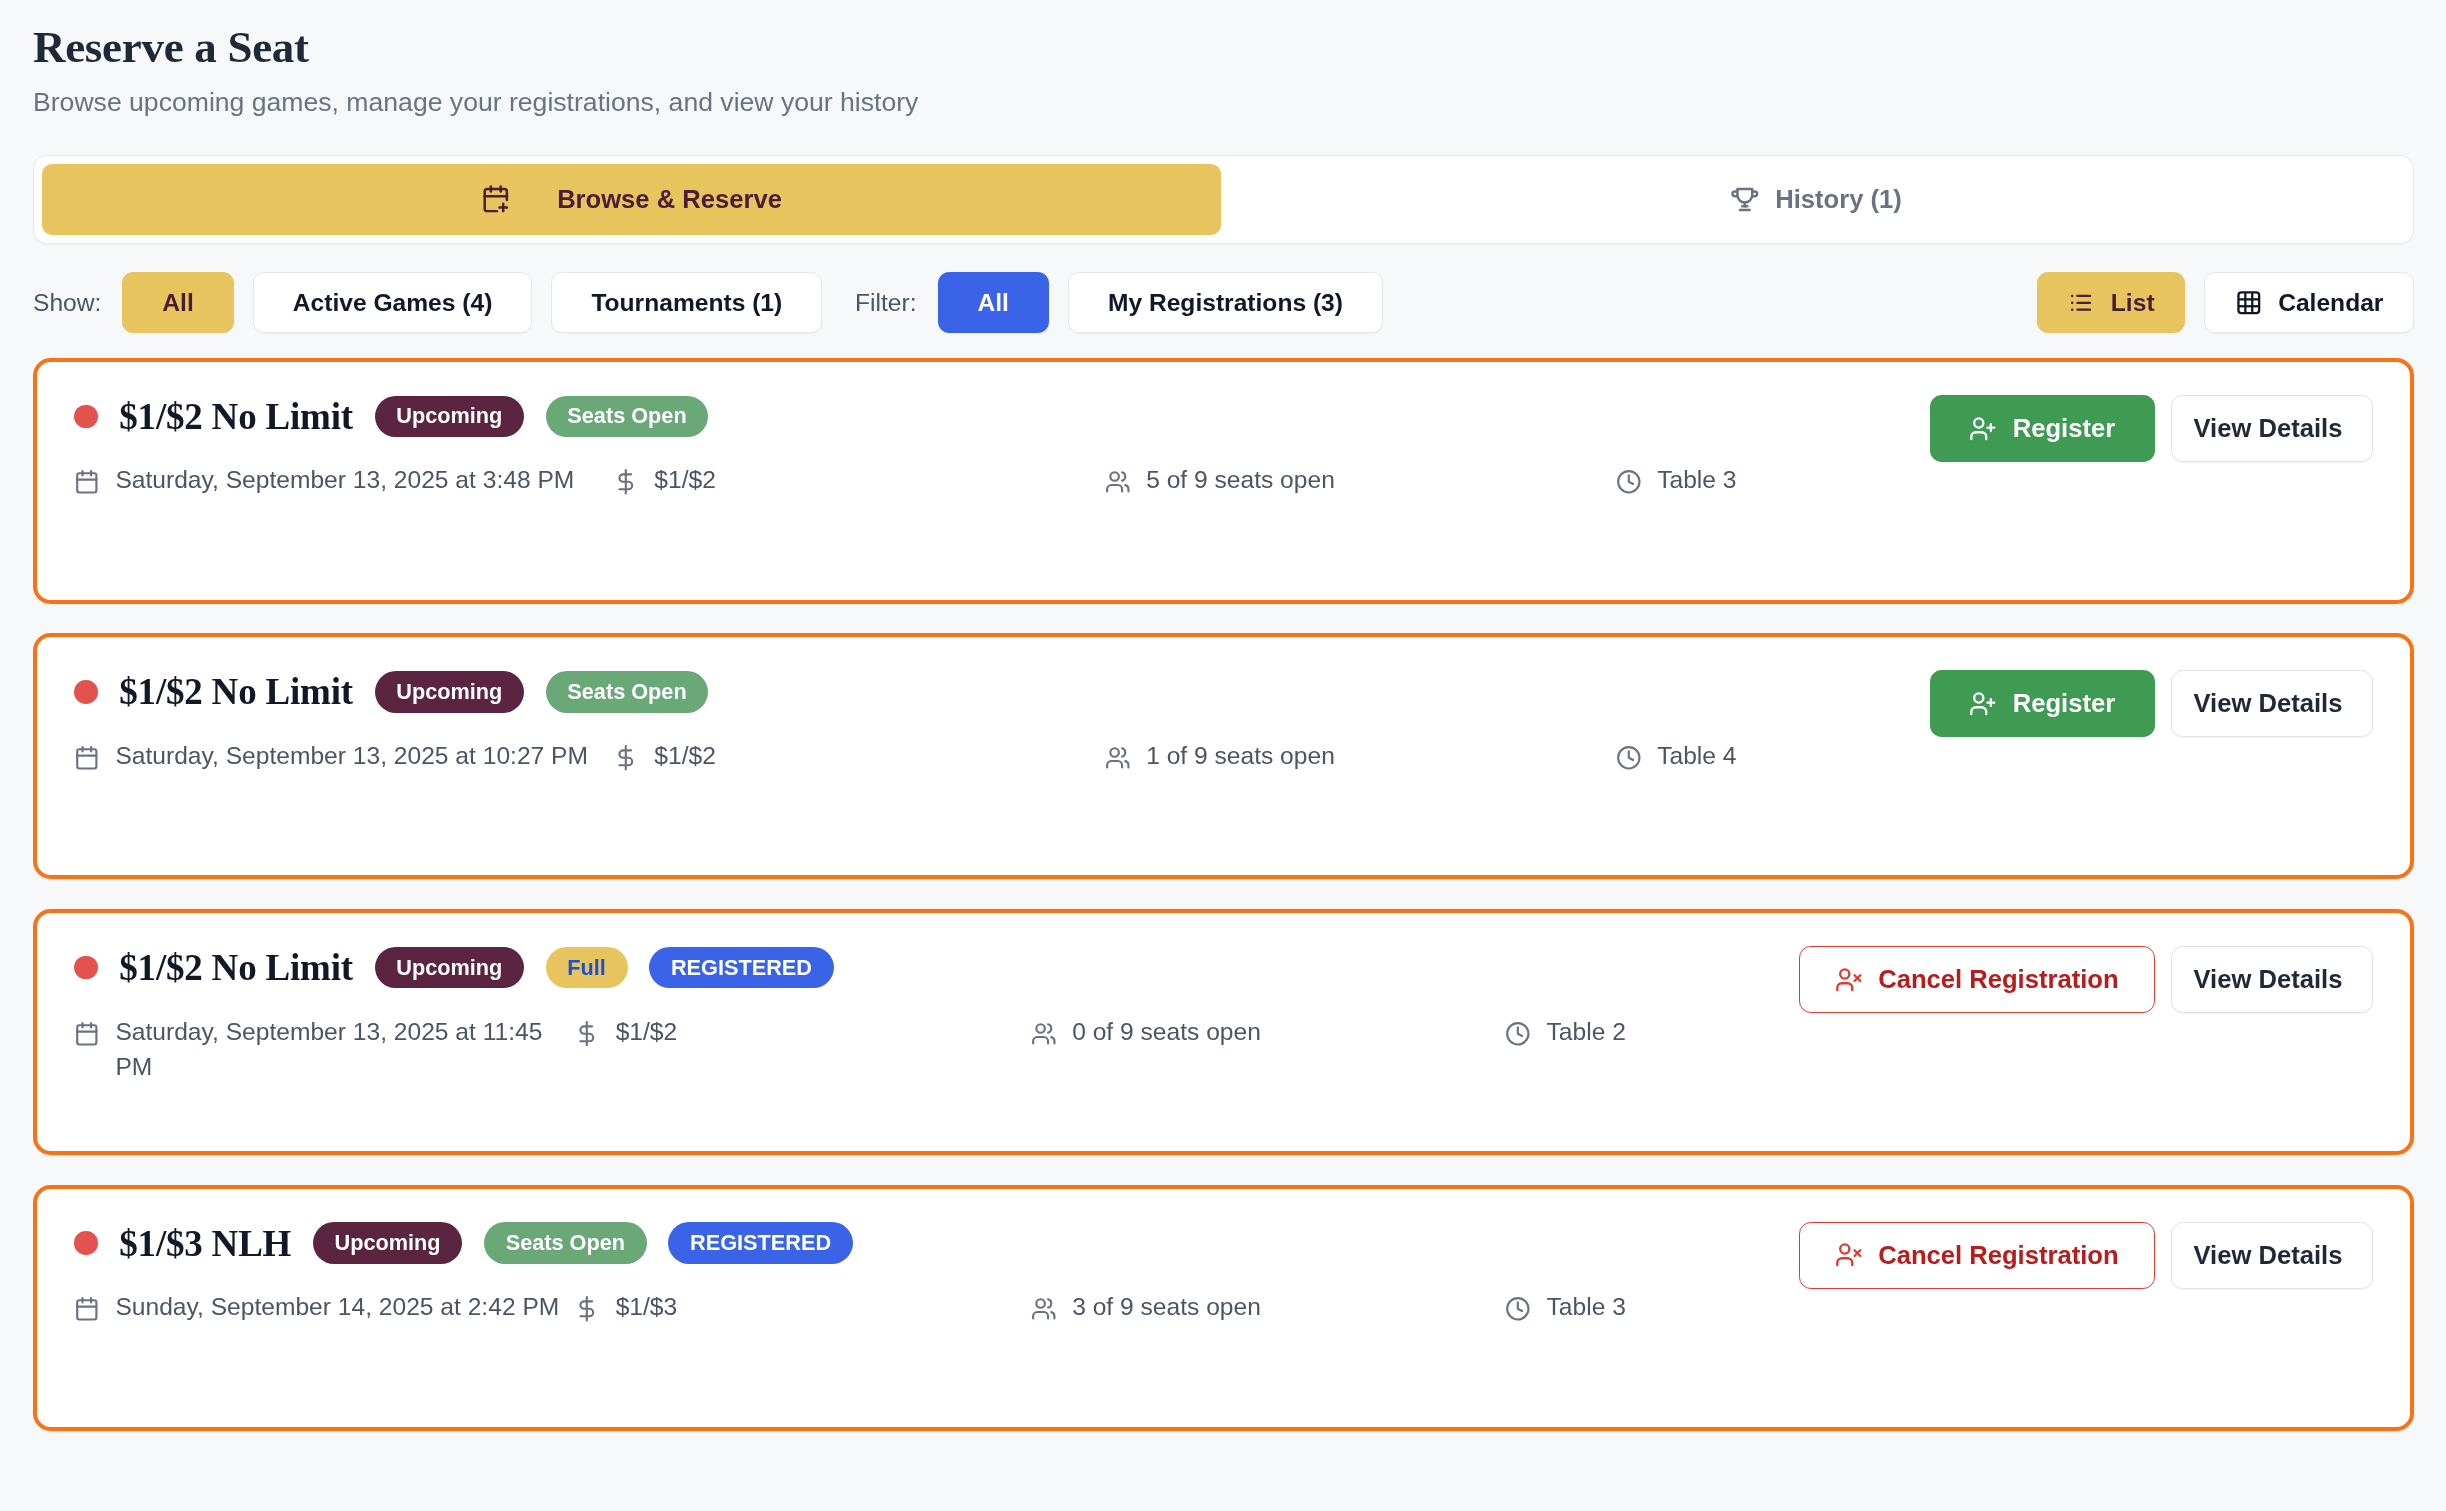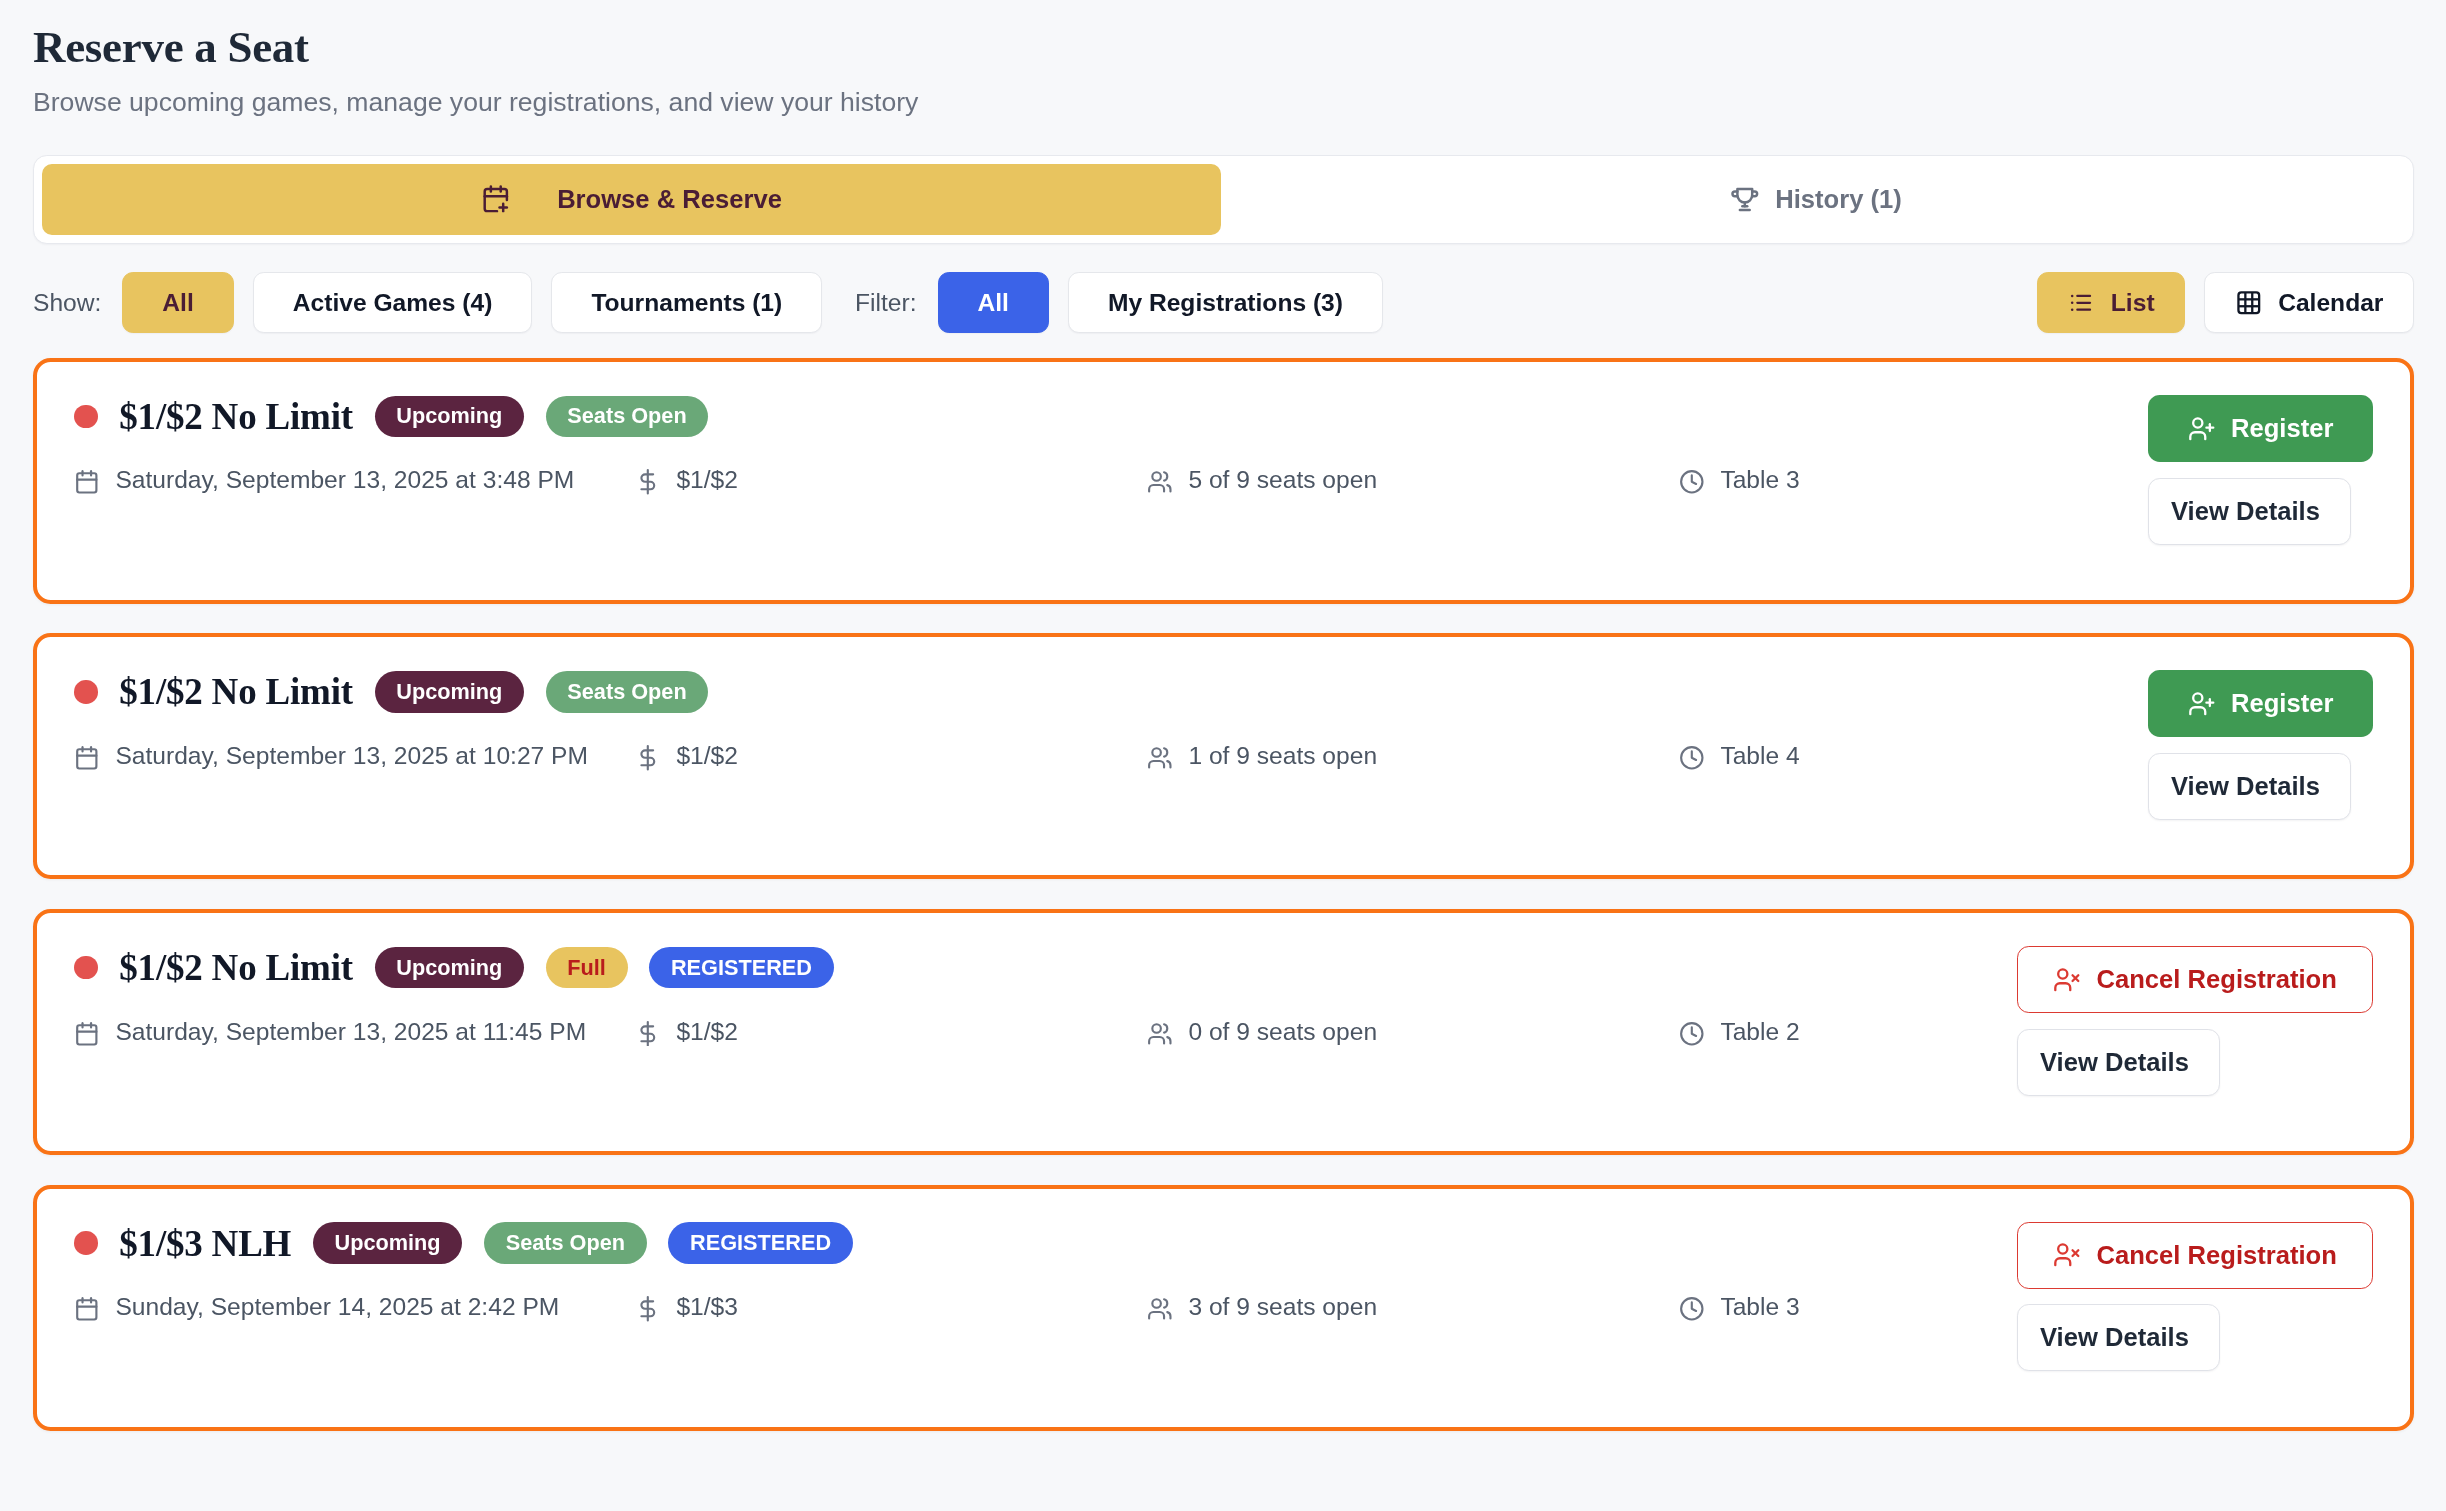--- a/index.html
+++ b/index.html
@@ -132,21 +132,21 @@
     border-radius: 984px;
     font-size: 21.7px;
     font-weight: 700;
     padding: 8.9px 21.7px;
     color: #ffffff;
     white-space: nowrap;
     line-height: 1.1;
   }
   .badge.maroon { background: #5b2440; }
   .badge.green  { background: #6aa878; }
-  .badge.gold   { background: #e8c45f; color: #b91c1c; }
+  .badge.gold   { background: #e8c45f; color: #1d4ed8; }
   .badge.blue   { background: #3b63e8; }
 
   .card-meta {
     margin-top: 25.6px;
     display: flex;
     align-items: flex-start;
   }
   .meta-item {
     display: flex;
     align-items: flex-start;
@@ -159,23 +159,23 @@
   .meta-date  { width: 561px; }
   .meta-stakes{ width: 512px; }
   .meta-seats { width: 532px; }
   .meta-table { width: 296px; }
   .meta-nowrap { white-space: nowrap; }
 
   
   .card-actions {
     flex: none;
     display: flex;
-    flex-direction: column;
+    flex-direction: row;
     gap: 15.8px;
-    align-items: flex-start;
+    align-items: center;
     margin-left: 29.6px;
   }
   .btn {
     height: 67px;
     border-radius: 11.8px;
     font-size: 25.6px;
     font-weight: 600;
     display: flex;
     align-items: center;
     justify-content: center;

